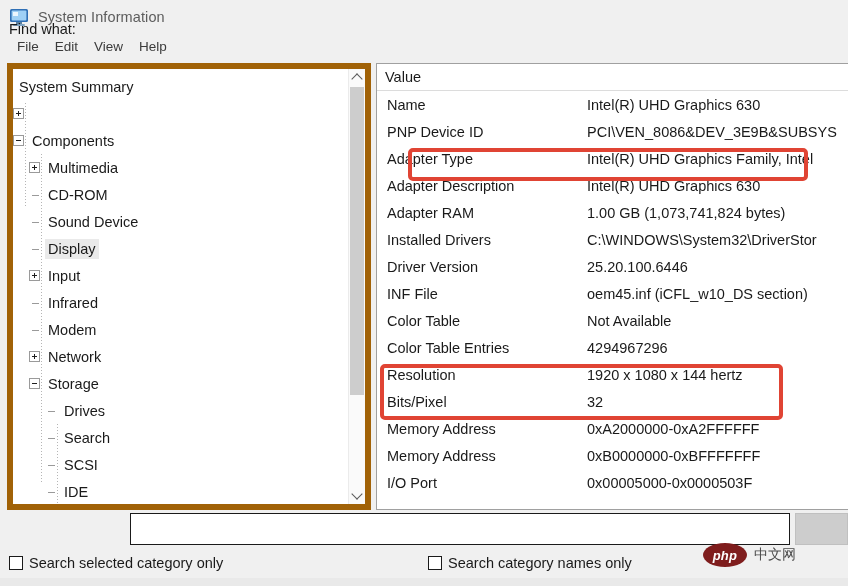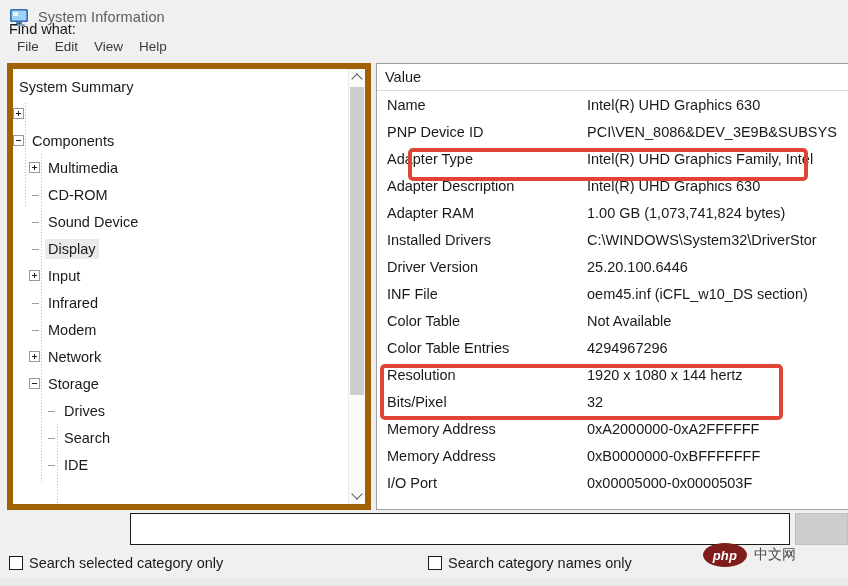--- a/index.html
+++ b/index.html
@@ -473,20 +473,26 @@
           <span class="twisty-spacer"></span>
           <span class="twisty-spacer"></span>
           <span class="dash"></span>
           <span class="tree-label">Drives</span>
         </div>
         <div class="tree-row">
           <span class="twisty-spacer"></span>
           <span class="twisty-spacer"></span>
           <span class="dash"></span>
           <span class="tree-label">Search</span>
+        </div>
+        <div class="tree-row">
+          <span class="twisty-spacer"></span>
+          <span class="twisty-spacer"></span>
+          <span class="dash"></span>
+          <span class="tree-label">SCSI</span>
         </div>
         <div class="tree-row">
           <span class="twisty-spacer"></span>
           <span class="twisty-spacer"></span>
           <span class="dash"></span>
           <span class="tree-label">IDE</span>
         </div>
         <span class="vline" style="left: 12px; top: 34px; height: 105px;"></span>
         <span class="vline" style="left: 28px; top: 85px; height: 330px;"></span>
         <span class="vline" style="left: 44px; top: 355px; height: 82px;"></span>

